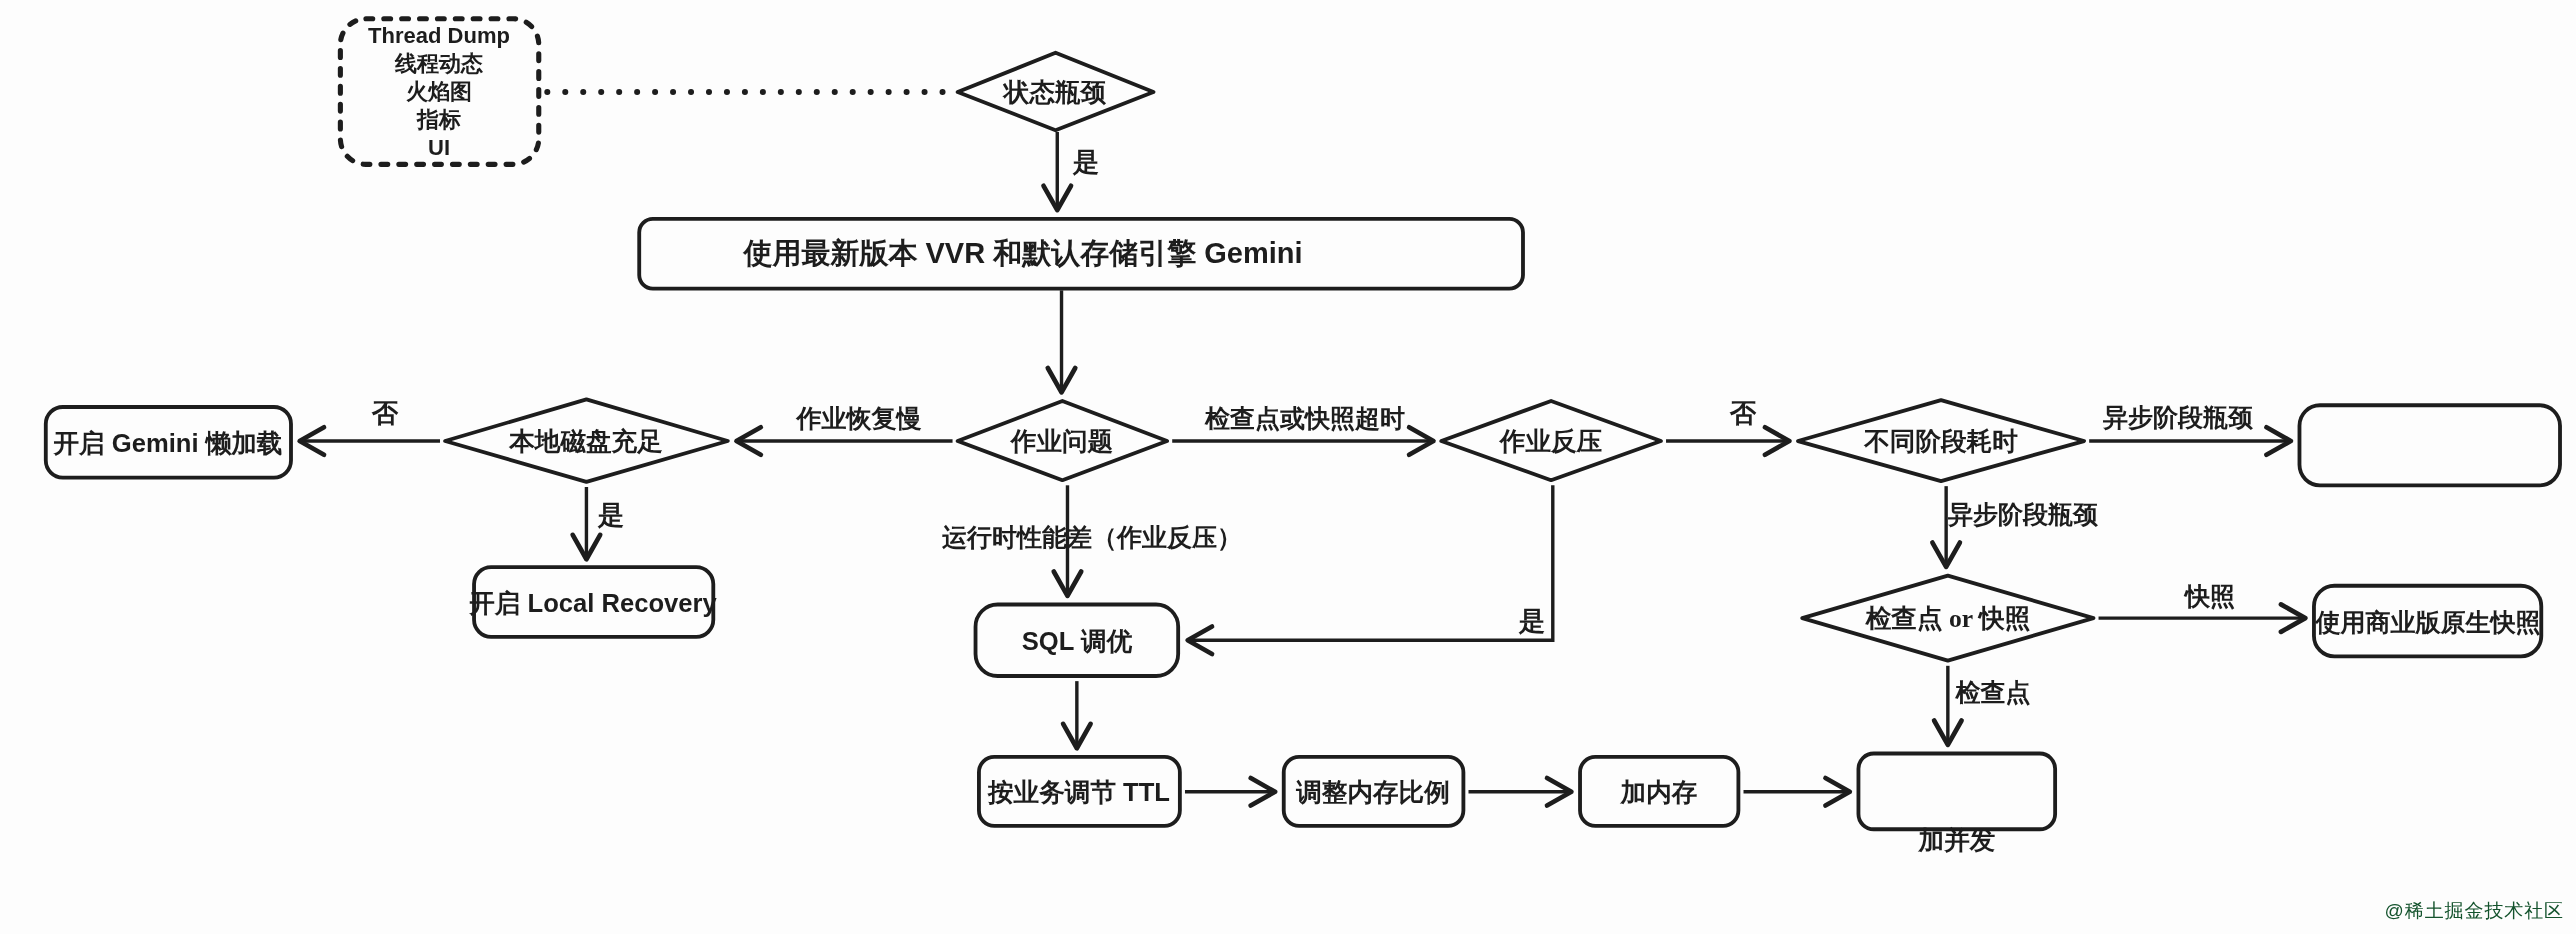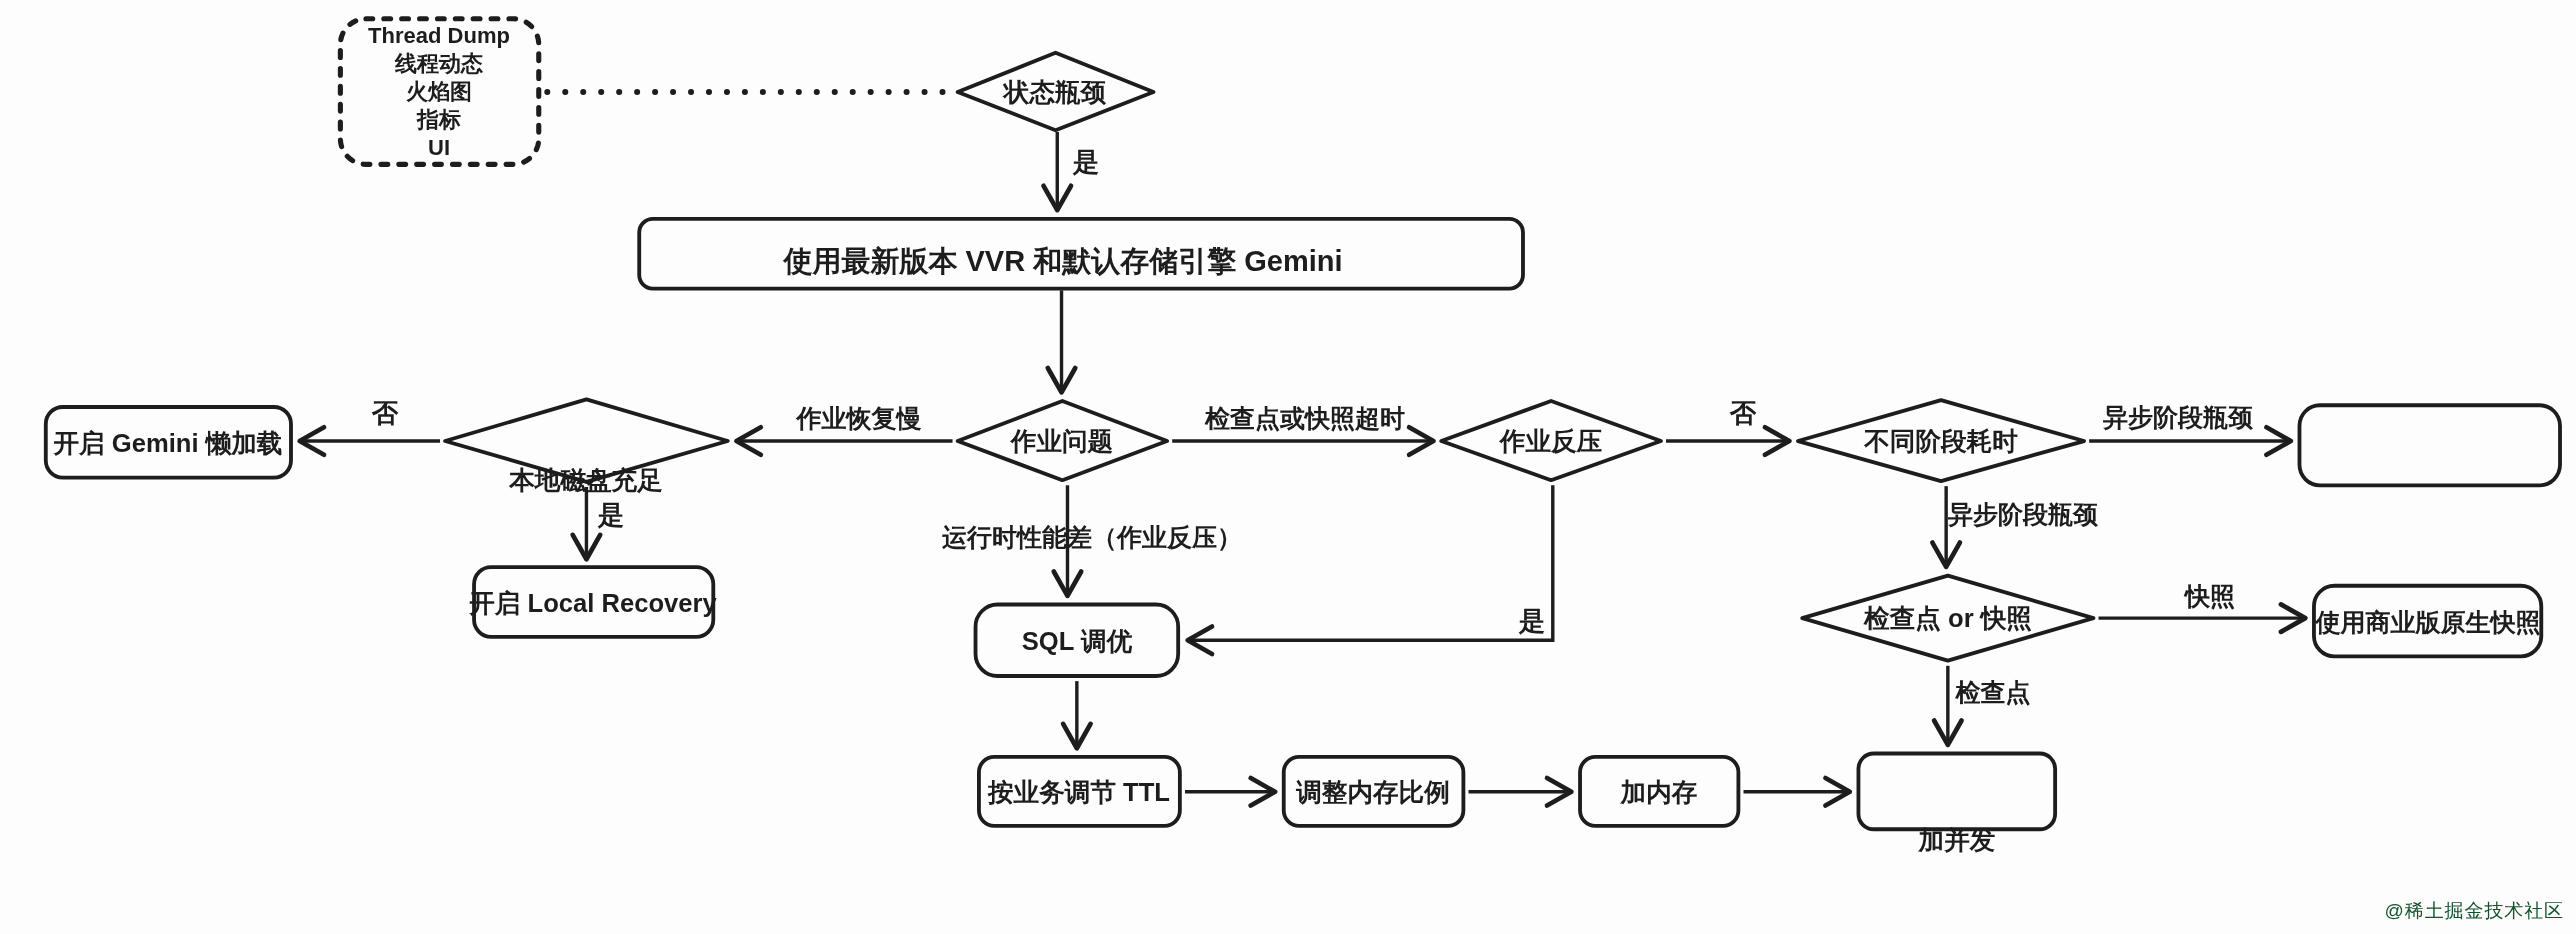--- a/index.html
+++ b/index.html
@@ -98,30 +98,30 @@
 
   <div class="lbl multi" style="left:439px; top:92px;">
     <div>Thread Dump</div>
     <div>线程动态</div>
     <div>火焰图</div>
     <div>指标</div>
     <div>UI</div>
   </div>
 
   <div class="lbl node-lbl" style="left:1055px; top:92px;">状态瓶颈</div>
-  <div class="lbl big-lbl" style="left:1063px; top:254px;margin-top:8px;">使用最新版本 VVR 和默认存储引擎 Gemini</div>
+  <div class="lbl big-lbl" style="left:1023px; top:254px;">使用最新版本 VVR 和默认存储引擎 Gemini</div>
   <div class="lbl node-lbl" style="left:168px;  top:443px;">开启 Gemini 懒加载</div>
-  <div class="lbl node-lbl" style="left:586px;  top:441px;margin-top:39px;">本地磁盘充足</div>
+  <div class="lbl node-lbl" style="left:586px;  top:441px;">本地磁盘充足</div>
   <div class="lbl node-lbl" style="left:1062px; top:441px;">作业问题</div>
   <div class="lbl node-lbl" style="left:1551px; top:441px;">作业反压</div>
   <div class="lbl node-lbl" style="left:1941px; top:441px;">不同阶段耗时</div>
   <div class="lbl node-lbl" style="left:593px;  top:603px;">开启 Local Recovery</div>
 
 
-  <div class="lbl node-lbl" style="left:1948px; top:618px;">检查点 or 快照</div>
+  <div class="lbl node-lbl" style="left:1948px; top:618px;font-family:Liberation Serif, serif;">检查点 or 快照</div>
   <div class="lbl mid-lbl" style="left:2428px; top:622px;">使用商业版原生快照</div>
   <div class="lbl node-lbl" style="left:1077px; top:641px;">SQL 调优</div>
   <div class="lbl node-lbl" style="left:1079px; top:792px;">按业务调节 TTL</div>
   <div class="lbl node-lbl" style="left:1373px; top:792px;">调整内存比例</div>
   <div class="lbl node-lbl" style="left:1659px; top:792px;">加内存</div>
   <div class="lbl node-lbl" style="left:1957px; top:792px;margin-top:48px;">加并发</div>
 
   <div class="lbl yn-lbl" style="left:1086px; top:162px;">是</div>
   <div class="lbl edge-lbl" style="left:859px; top:418px;">作业恢复慢</div>
   <div class="lbl yn-lbl" style="left:385px;  top:413px;">否</div>

